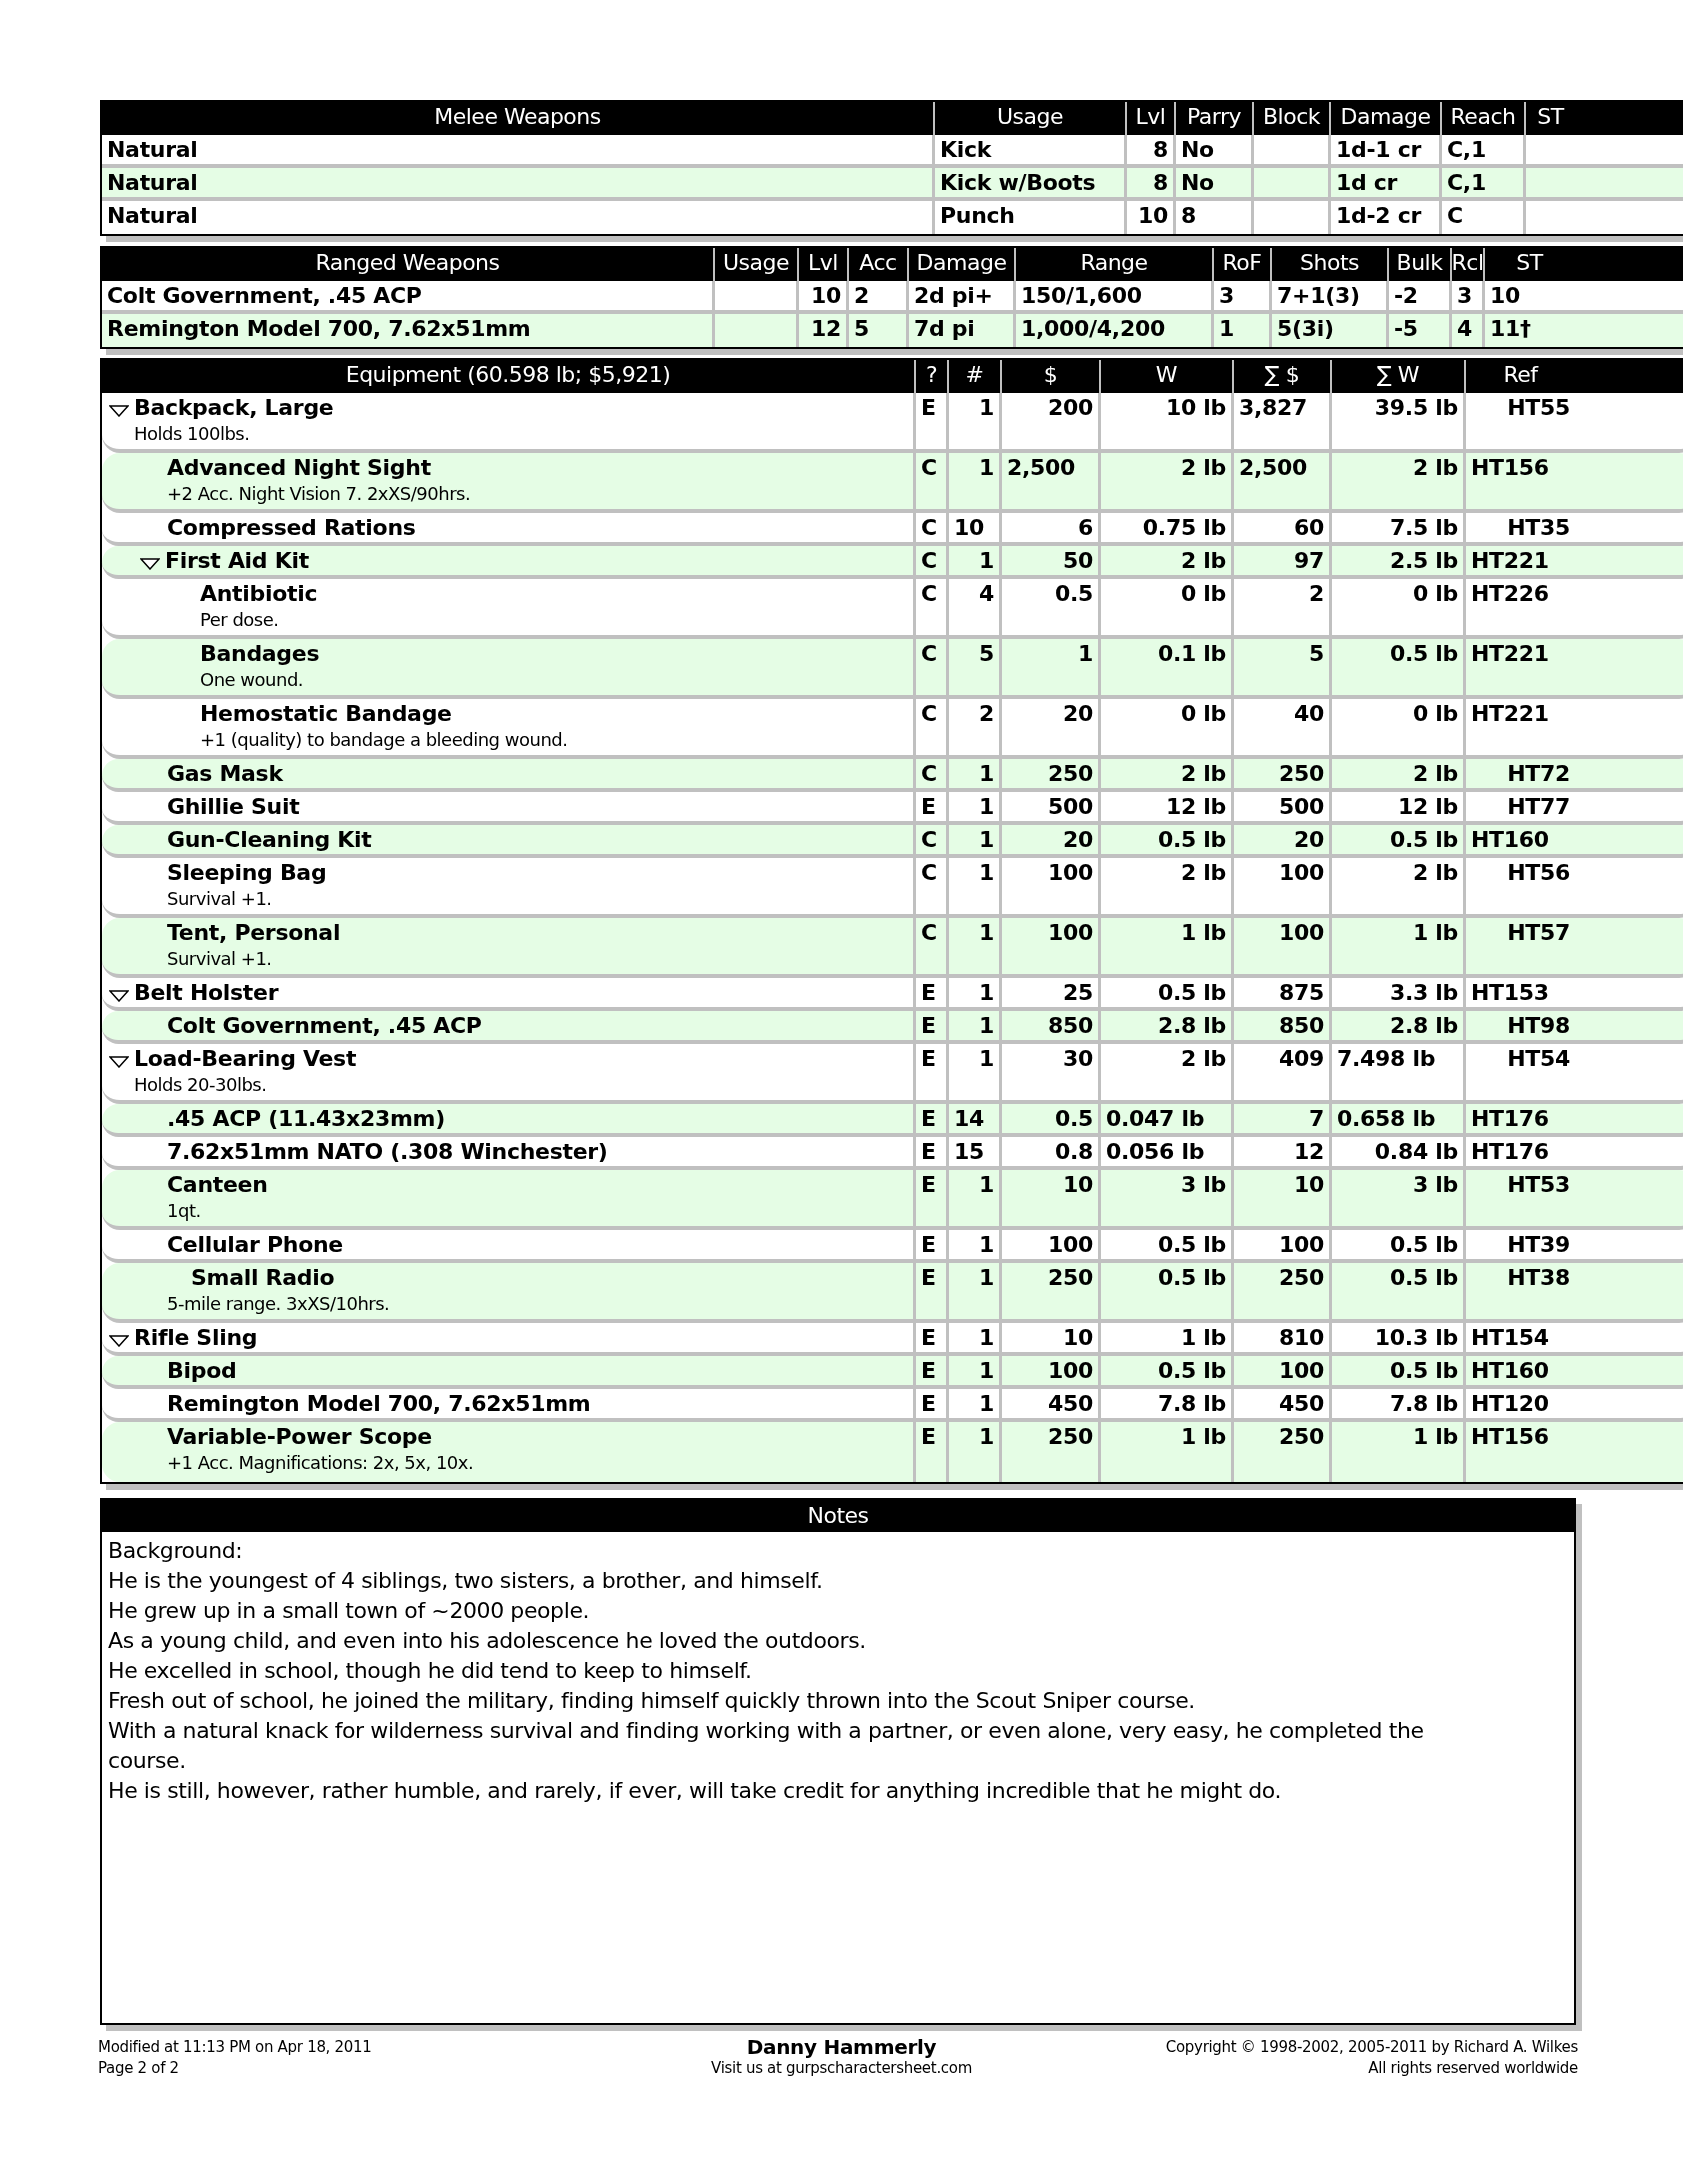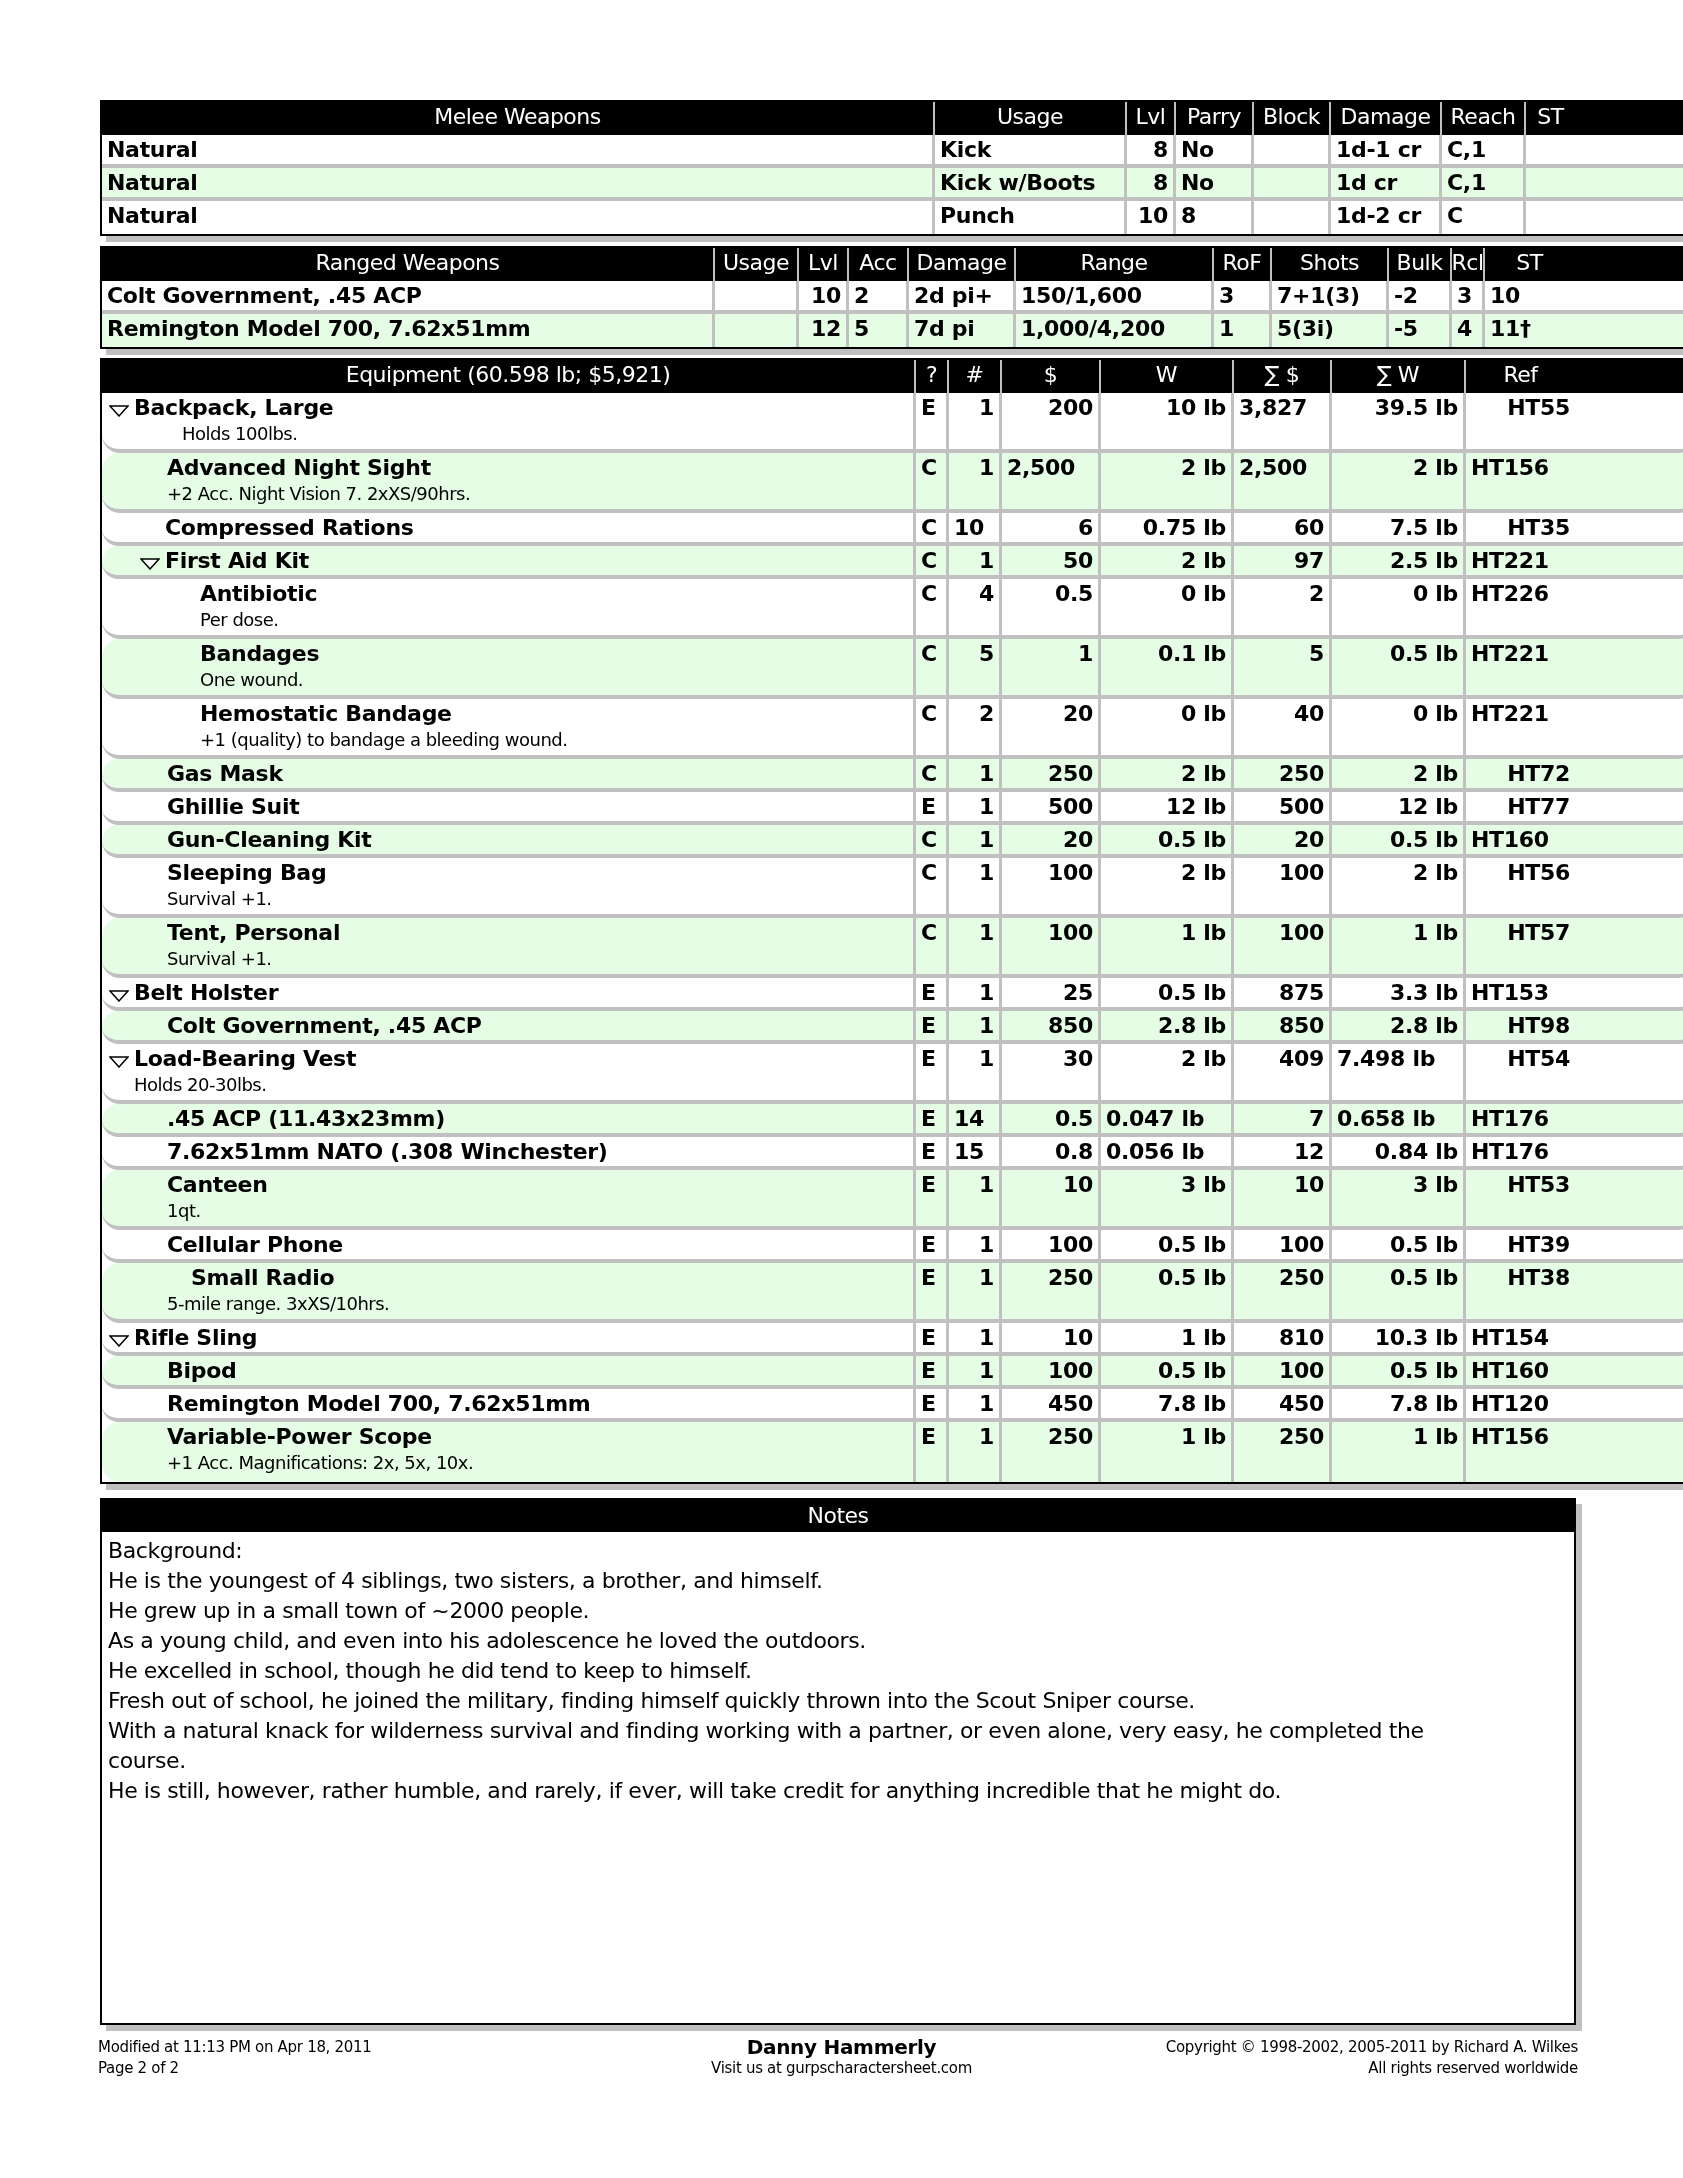--- a/index.html
+++ b/index.html
@@ -145,21 +145,21 @@
       <div class="row erow tall">
         <div class="c e1 namecell">
           <div class="nm" style="padding-left: 4px;">
             <span class="tri">
               <svg width="20" height="12" viewBox="0 0 20 12">
                 <polygon points="1,1 19,1 10,11" fill="#fff" stroke="#000" stroke-width="1.5"></polygon>
               </svg>
             </span>
             <span>Backpack, Large</span>
           </div>
-          <div class="desc" style="padding-left: 32px; margin-left: 48px;">Holds 100lbs.</div>
+          <div class="desc" style="padding-left: 32px;">Holds 100lbs.</div>
         </div>
         <div class="c e2 l">E</div>
         <div class="c e3 r">1</div>
         <div class="c e4 r">200</div>
         <div class="c e5 r">10 lb</div>
         <div class="c e6 l">3,827</div>
         <div class="c e7 r">39.5 lb</div>
         <div class="c e8 r">HT55</div>
       </div>
       <div class="row erow tall alt">
@@ -172,21 +172,21 @@
         <div class="c e2 l">C</div>
         <div class="c e3 r">1</div>
         <div class="c e4 l">2,500</div>
         <div class="c e5 r">2 lb</div>
         <div class="c e6 l">2,500</div>
         <div class="c e7 r">2 lb</div>
         <div class="c e8 l">HT156</div>
       </div>
       <div class="row erow single">
         <div class="c e1 namecell">
-          <div class="nm" style="padding-left: 31px; margin-left: 32px;">
+          <div class="nm" style="padding-left: 65px;">
             <span>Compressed Rations</span>
           </div>
         </div>
         <div class="c e2 l">C</div>
         <div class="c e3 l">10</div>
         <div class="c e4 r">6</div>
         <div class="c e5 r">0.75 lb</div>
         <div class="c e6 r">60</div>
         <div class="c e7 r">7.5 lb</div>
         <div class="c e8 r">HT35</div>

